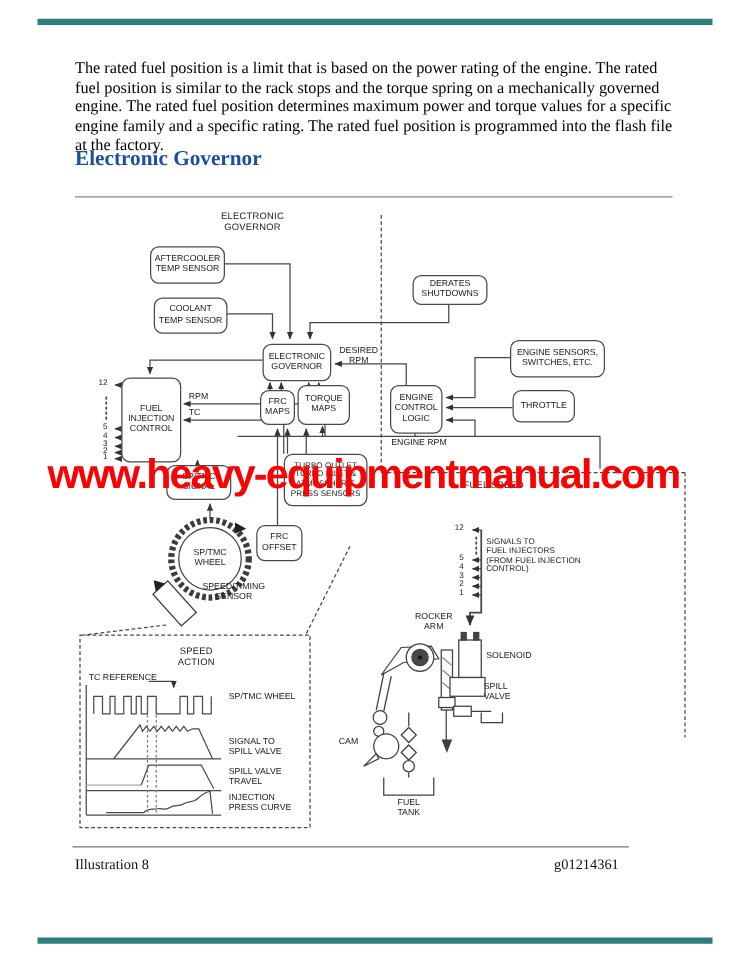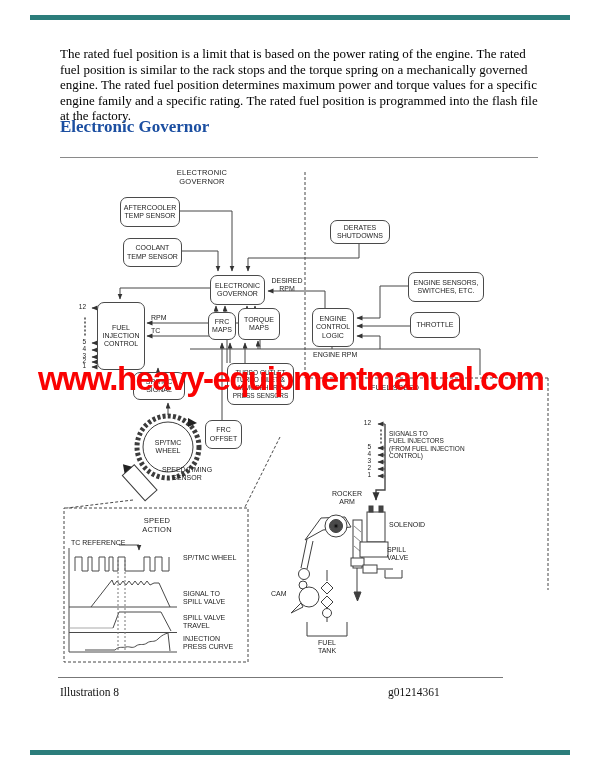--- a/index.html
+++ b/index.html
@@ -239,15 +239,15 @@
   <div class="num" style="left:298px;top:290px">4</div>
   <div class="num" style="left:298px;top:297px">3</div>
   <div class="num" style="left:298px;top:304px">2</div>
   <div class="num" style="left:298px;top:311px">1</div>
 </div>
 
 <div class="abs watermark">www.heavy-equipmentmanual.com</div>
 
 <div class="abs rule" style="left:58px;top:677px;width:445px;background:#777"></div>
 <div class="abs cap" style="left:60px;top:686px">Illustration 8</div>
-<div class="abs cap" style="left:388px;top:686px;width:95px;">g01214361</div>
+<div class="abs cap" style="left:400px;top:686px;width:95px;text-align:right">g01214361</div>
 
 <div class="abs teal" style="top:750px"></div>
 
 </body></html>

